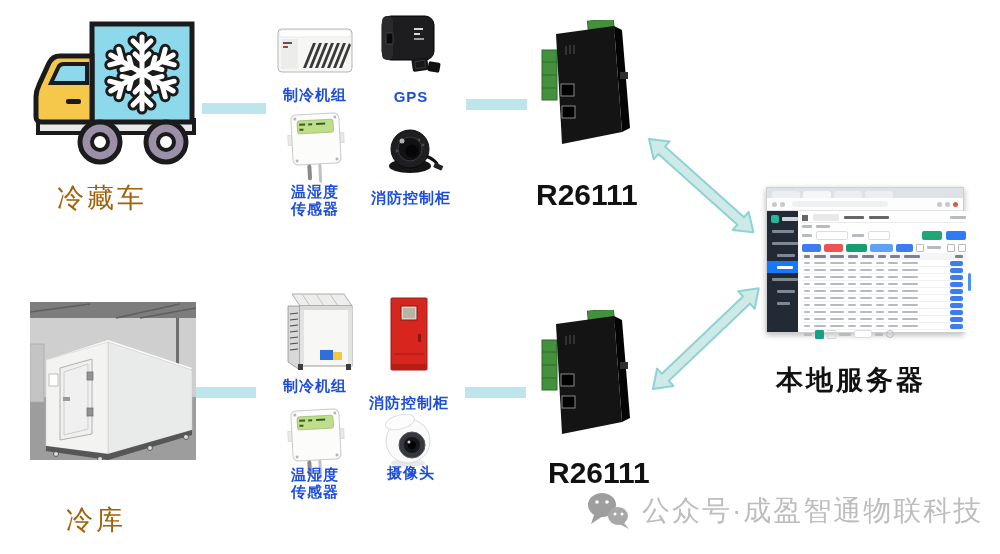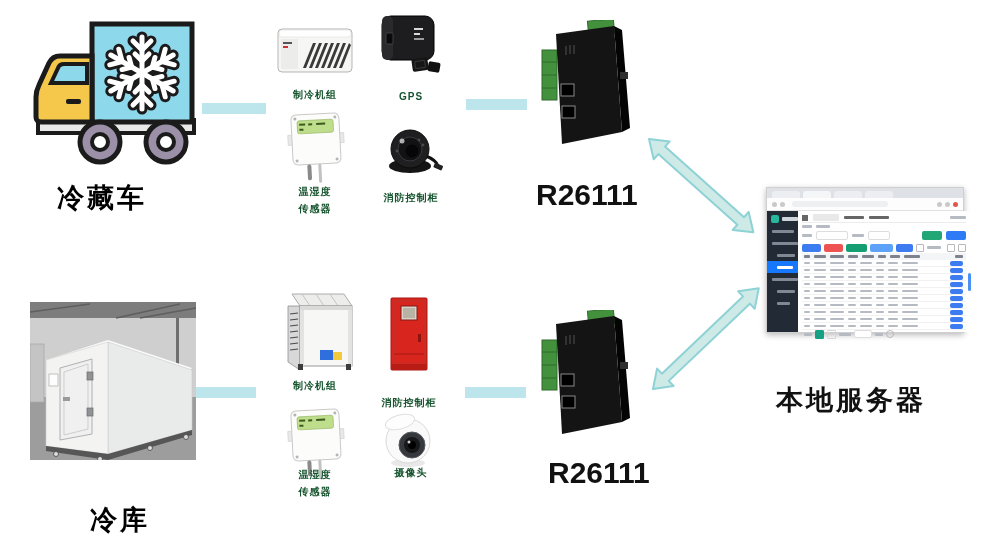--- a/index.html
+++ b/index.html
@@ -1,26 +1,26 @@
 <!DOCTYPE html>
 <html><head>
 <meta charset="utf-8">
 <style>
   html,body{margin:0;padding:0;background:#ffffff;}
   #canvas{position:relative;width:1000px;height:554px;background:#ffffff;overflow:hidden;
           font-family:"Liberation Sans",sans-serif;}
   .abs{position:absolute;}
-  .dev-label{position:absolute;color:#14532d;font-weight:bold;font-size:10px;text-align:center;
+  .dev-label{position:absolute;color:#1d4ed8;font-weight:bold;font-size:15px;text-align:center;
              letter-spacing:1px;line-height:17px;font-family:"Liberation Sans",sans-serif;}
-  .big-label{position:absolute;color:#000000;font-weight:bold;font-size:27px;letter-spacing:3px;
+  .big-label{position:absolute;color:#a16207;font-weight:normal;font-size:27px;letter-spacing:3px;
              font-family:"Liberation Serif",serif;}
   .gw-label{position:absolute;color:#111;font-weight:bold;font-size:30px;
             font-family:"Liberation Sans",sans-serif;}
   .server-label{position:absolute;color:#111;font-weight:600;font-size:27px;letter-spacing:3px;
-            font-family:"Liberation Serif",serif;margin-top:20px;}
+            font-family:"Liberation Serif",serif;}
   .connector{position:absolute;height:11px;background:#bde6ec;}
   
   .wm{position:absolute;left:586px;top:490px;display:flex;align-items:center;gap:10px;}
   .wm-text{color:#bdbdbd;font-size:28px;letter-spacing:2px;font-family:"Liberation Sans",sans-serif;}
   
   .browser{position:absolute;left:766px;top:187px;width:196px;height:144px;background:#fff;
            border:1px solid #cfcfcf;box-shadow:0 2px 6px rgba(0,0,0,.28);font-size:0;}
   .mb-tabs{height:10px;background:#dee1e6;display:flex;align-items:flex-end;padding-left:5px;gap:3px;}
   .mb-tab{width:28px;height:7px;background:#f5f6f8;border-radius:3px 3px 0 0;}
   .mb-tab.dim{background:#eceef1;}
@@ -458,21 +458,21 @@
     <rect x="57" y="70" width="6" height="8" fill="#8f9396" stroke="#6a6a6a" stroke-width=".7"></rect>
     <rect x="57" y="106" width="6" height="8" fill="#8f9396" stroke="#6a6a6a" stroke-width=".7"></rect>
     <rect x="33" y="95" width="7" height="4" fill="#9a9a9a"></rect>
     <rect x="19" y="72" width="9" height="12" fill="#fdfdfd" stroke="#aaaaaa" stroke-width=".7"></rect>
     <polygon points="16,144 78,152 162,128 162,133 78,158 16,149" fill="#565656"></polygon>
     <circle cx="26" cy="152" r="2.5" fill="#dddddd" stroke="#444" stroke-width=".8"></circle>
     <circle cx="70" cy="157" r="2.5" fill="#dddddd" stroke="#444" stroke-width=".8"></circle>
     <circle cx="120" cy="146" r="2.5" fill="#dddddd" stroke="#444" stroke-width=".8"></circle>
     <circle cx="156" cy="135" r="2.5" fill="#dddddd" stroke="#444" stroke-width=".8"></circle>
   </svg>
-  <div class="big-label" style="left:90px;top:502px">冷库</div>
+  <div class="big-label" style="left:66px;top:502px">冷库</div>
 
   <svg class="abs" style="left:282px;top:280px" width="72" height="94" viewBox="0 0 72 94">
     <polygon points="10,14 62,14 70,26 18,26" fill="#ededec" stroke="#999" stroke-width=".8"></polygon>
     <line x1="20" y1="14" x2="28" y2="26" stroke="#c4c4c4"></line>
       <line x1="34" y1="14" x2="42" y2="26" stroke="#c4c4c4"></line>
       <line x1="48" y1="14" x2="56" y2="26" stroke="#c4c4c4"></line>
     <polygon points="6,26 18,26 18,90 6,82" fill="#d8d8d8" stroke="#8f8f8f" stroke-width=".8"></polygon>
     <g stroke="#4a4a4a" stroke-width="1.2">
       <line x1="8" y1="34" x2="16" y2="33"></line>
         <line x1="8" y1="40" x2="16" y2="39"></line>
@@ -533,14 +533,27 @@
     <g transform="rotate(-15 22 12)">
         <ellipse cx="22" cy="12" rx="15" ry="7" fill="#fdfdfd" stroke="#e0e0e0"></ellipse>
       </g>
     <circle cx="34" cy="35" r="13" fill="#35383c" stroke="#55595e"></circle>
     <circle cx="34" cy="35" r="8" fill="#17181a"></circle>
     <circle cx="34" cy="35" r="4" fill="#000"></circle>
     <circle cx="31" cy="32" r="1.5" fill="#ffffff" opacity=".8"></circle>
   </svg>
   <div class="dev-label" style="left:368px;top:464px;width:86px">摄像头</div>
 
+  <div class="wm">
+    <svg width="46" height="42" viewBox="0 0 46 42">
+      <ellipse cx="16" cy="15" rx="14" ry="12" fill="#9e9e9e"></ellipse>
+      <polygon points="8,25 5,34 17,26" fill="#9e9e9e"></polygon>
+      <circle cx="11" cy="12" r="1.8" fill="#ffffff"></circle>
+        <circle cx="21" cy="12" r="1.8" fill="#ffffff"></circle>
+      <ellipse cx="32" cy="26" rx="10" ry="9" fill="#a8a8a8"></ellipse>
+      <polygon points="38,33 43,39 33,34" fill="#a8a8a8"></polygon>
+      <circle cx="29" cy="24" r="1.5" fill="#ffffff"></circle>
+        <circle cx="36" cy="24" r="1.5" fill="#ffffff"></circle>
+    </svg>
+    <span class="wm-text">公众号·成盈智通物联科技</span>
+  </div>
 
 </div>
 
 </body></html>

